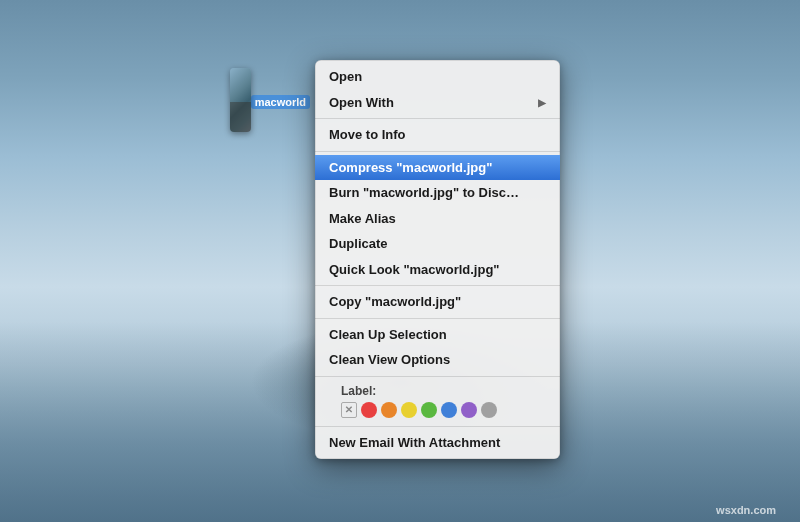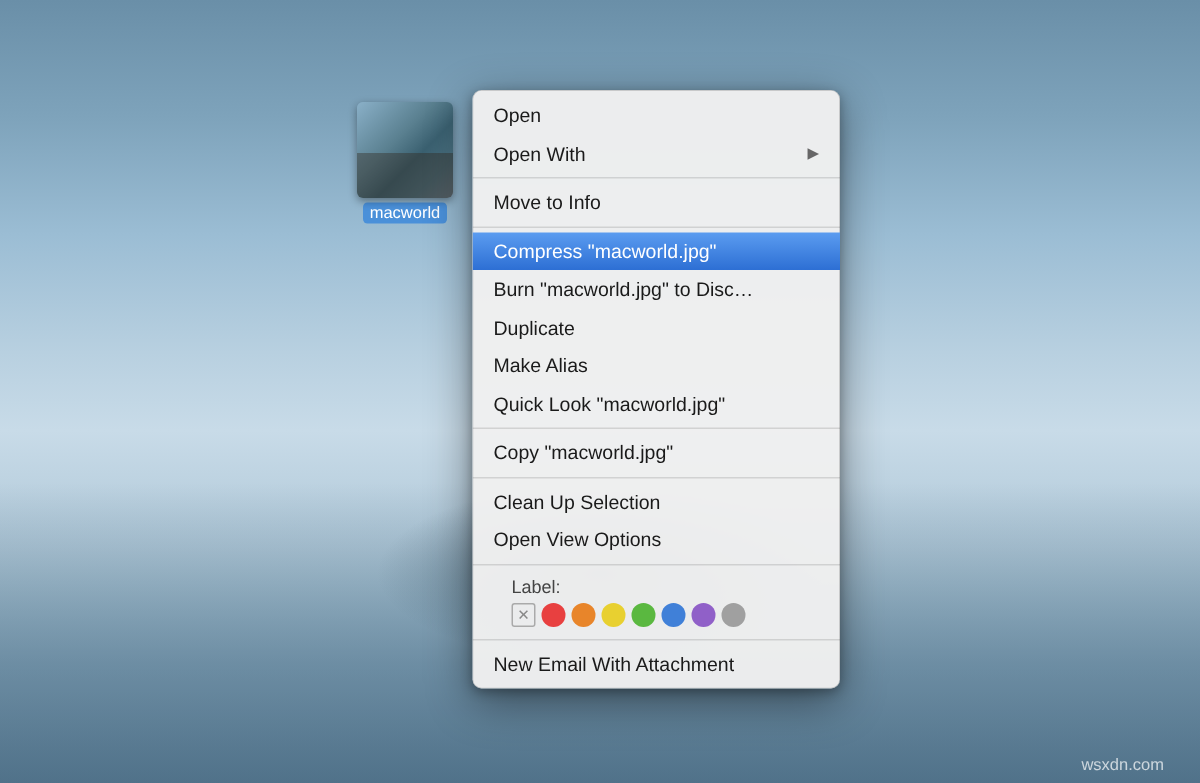--- a/index.html
+++ b/index.html
@@ -1,15 +1,15 @@
 <!DOCTYPE html>
 <html><head>
   <meta charset="utf-8">
   <style>
-    * { margin: 0; padding: 0; box-sizing: border-box; }
+    * { margin: 0; padding: 0; box-sizing: border-box; font-weight: bold; }
 
     body {
       width: 800px;
       height: 522px;
       overflow: hidden;
       font-family: -apple-system, "Helvetica Neue", Helvetica, Arial, sans-serif;
       position: relative;
     }
 
     .desktop-bg {
@@ -65,21 +65,21 @@
       color: rgba(255,255,255,0.7);
       font-family: Arial, sans-serif;
     }
 
     
     .file-icon {
       position: absolute;
       top: 68px;
       left: 230px;
       display: flex;
-      flex-direction: column;
+      flex-direction: row;
       align-items: center;
       width: 80px;
       cursor: pointer;
     }
 
     .file-thumbnail {
       width: 64px;
       height: 64px;
       border-radius: 4px;
       overflow: hidden;
@@ -226,42 +226,42 @@
 
   <div class="menu-separator"></div>
 
   <div class="menu-item highlighted">
     <span>Compress "macworld.jpg"</span>
   </div>
   <div class="menu-item">
     <span>Burn "macworld.jpg" to Disc…</span>
   </div>
   <div class="menu-item">
+    <span>Make Alias</span>
+  </div>
+  <div class="menu-item">
     <span>Duplicate</span>
   </div>
   <div class="menu-item">
-    <span>Make Alias</span>
-  </div>
-  <div class="menu-item">
     <span>Quick Look "macworld.jpg"</span>
   </div>
 
   <div class="menu-separator"></div>
 
   <div class="menu-item">
     <span>Copy "macworld.jpg"</span>
   </div>
 
   <div class="menu-separator"></div>
 
   <div class="menu-item">
     <span>Clean Up Selection</span>
   </div>
   <div class="menu-item">
-    <span>Open View Options</span>
+    <span>Clean View Options</span>
   </div>
 
   <div class="menu-separator"></div>
 
   <div class="label-section">
     <div class="label-title">Label:</div>
     <div class="label-colors">
       <div class="label-x">✕</div>
       <div class="label-dot" style="background:#e84040;"></div>
       <div class="label-dot" style="background:#e8852a;"></div>

